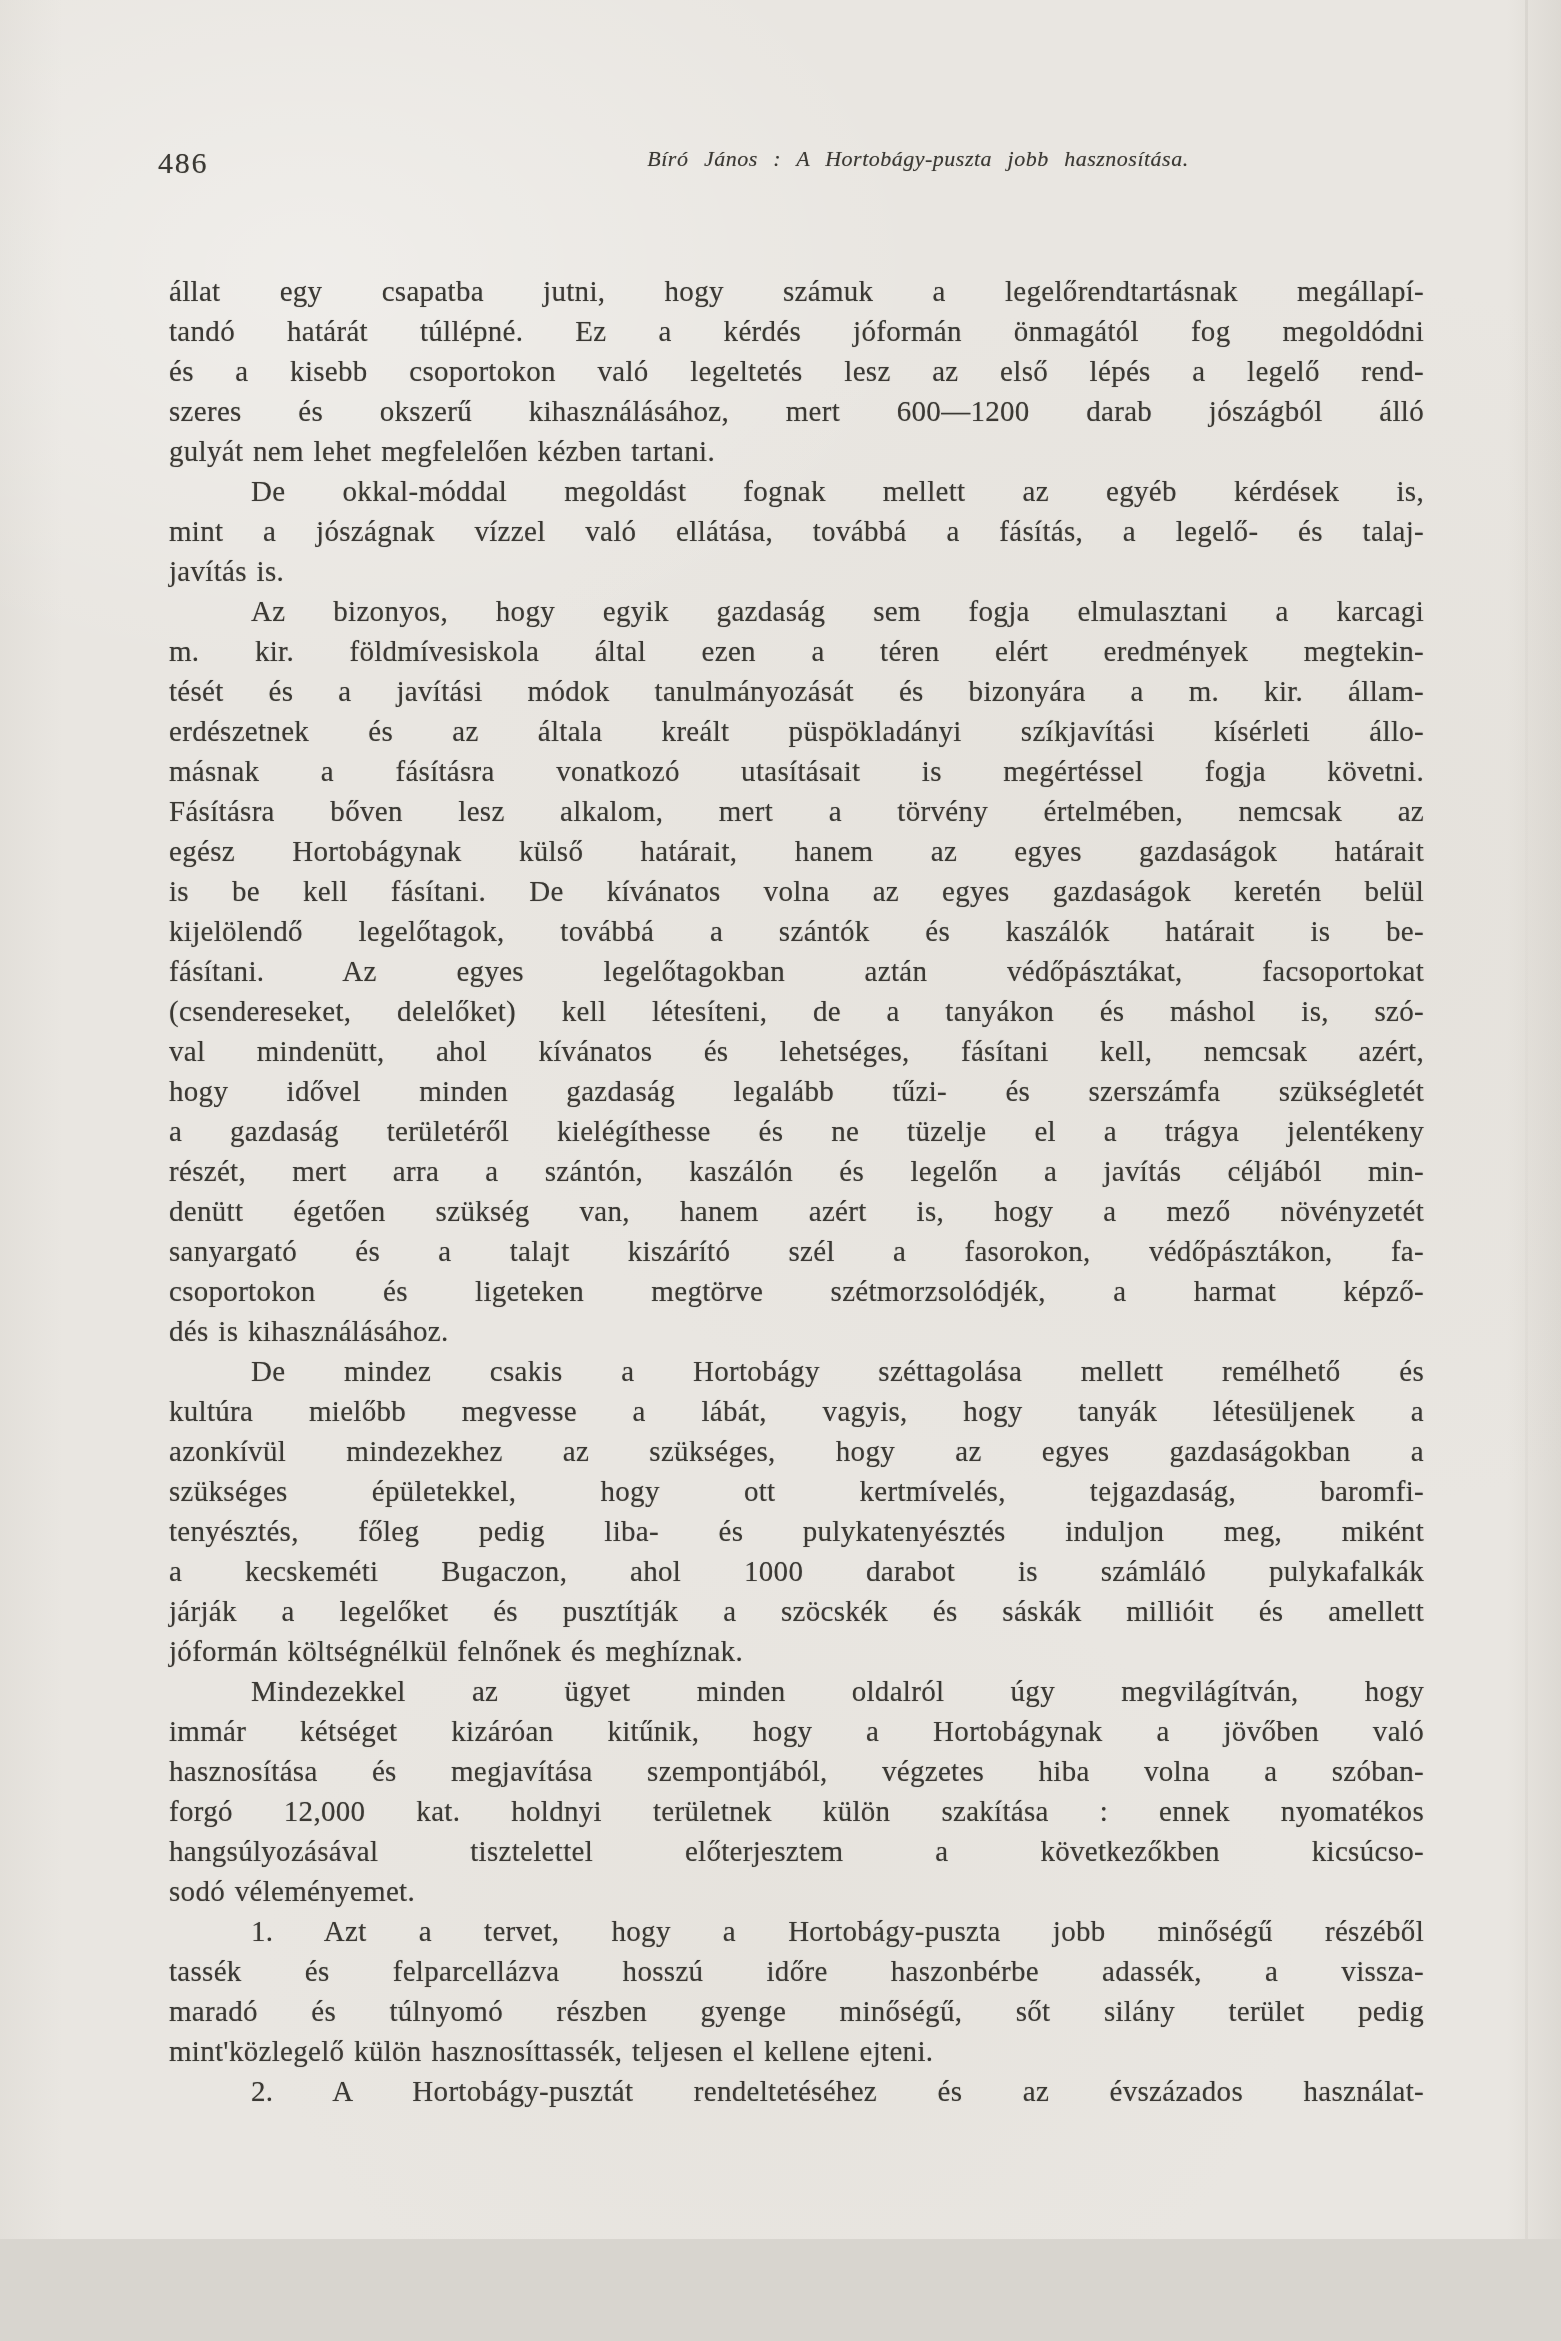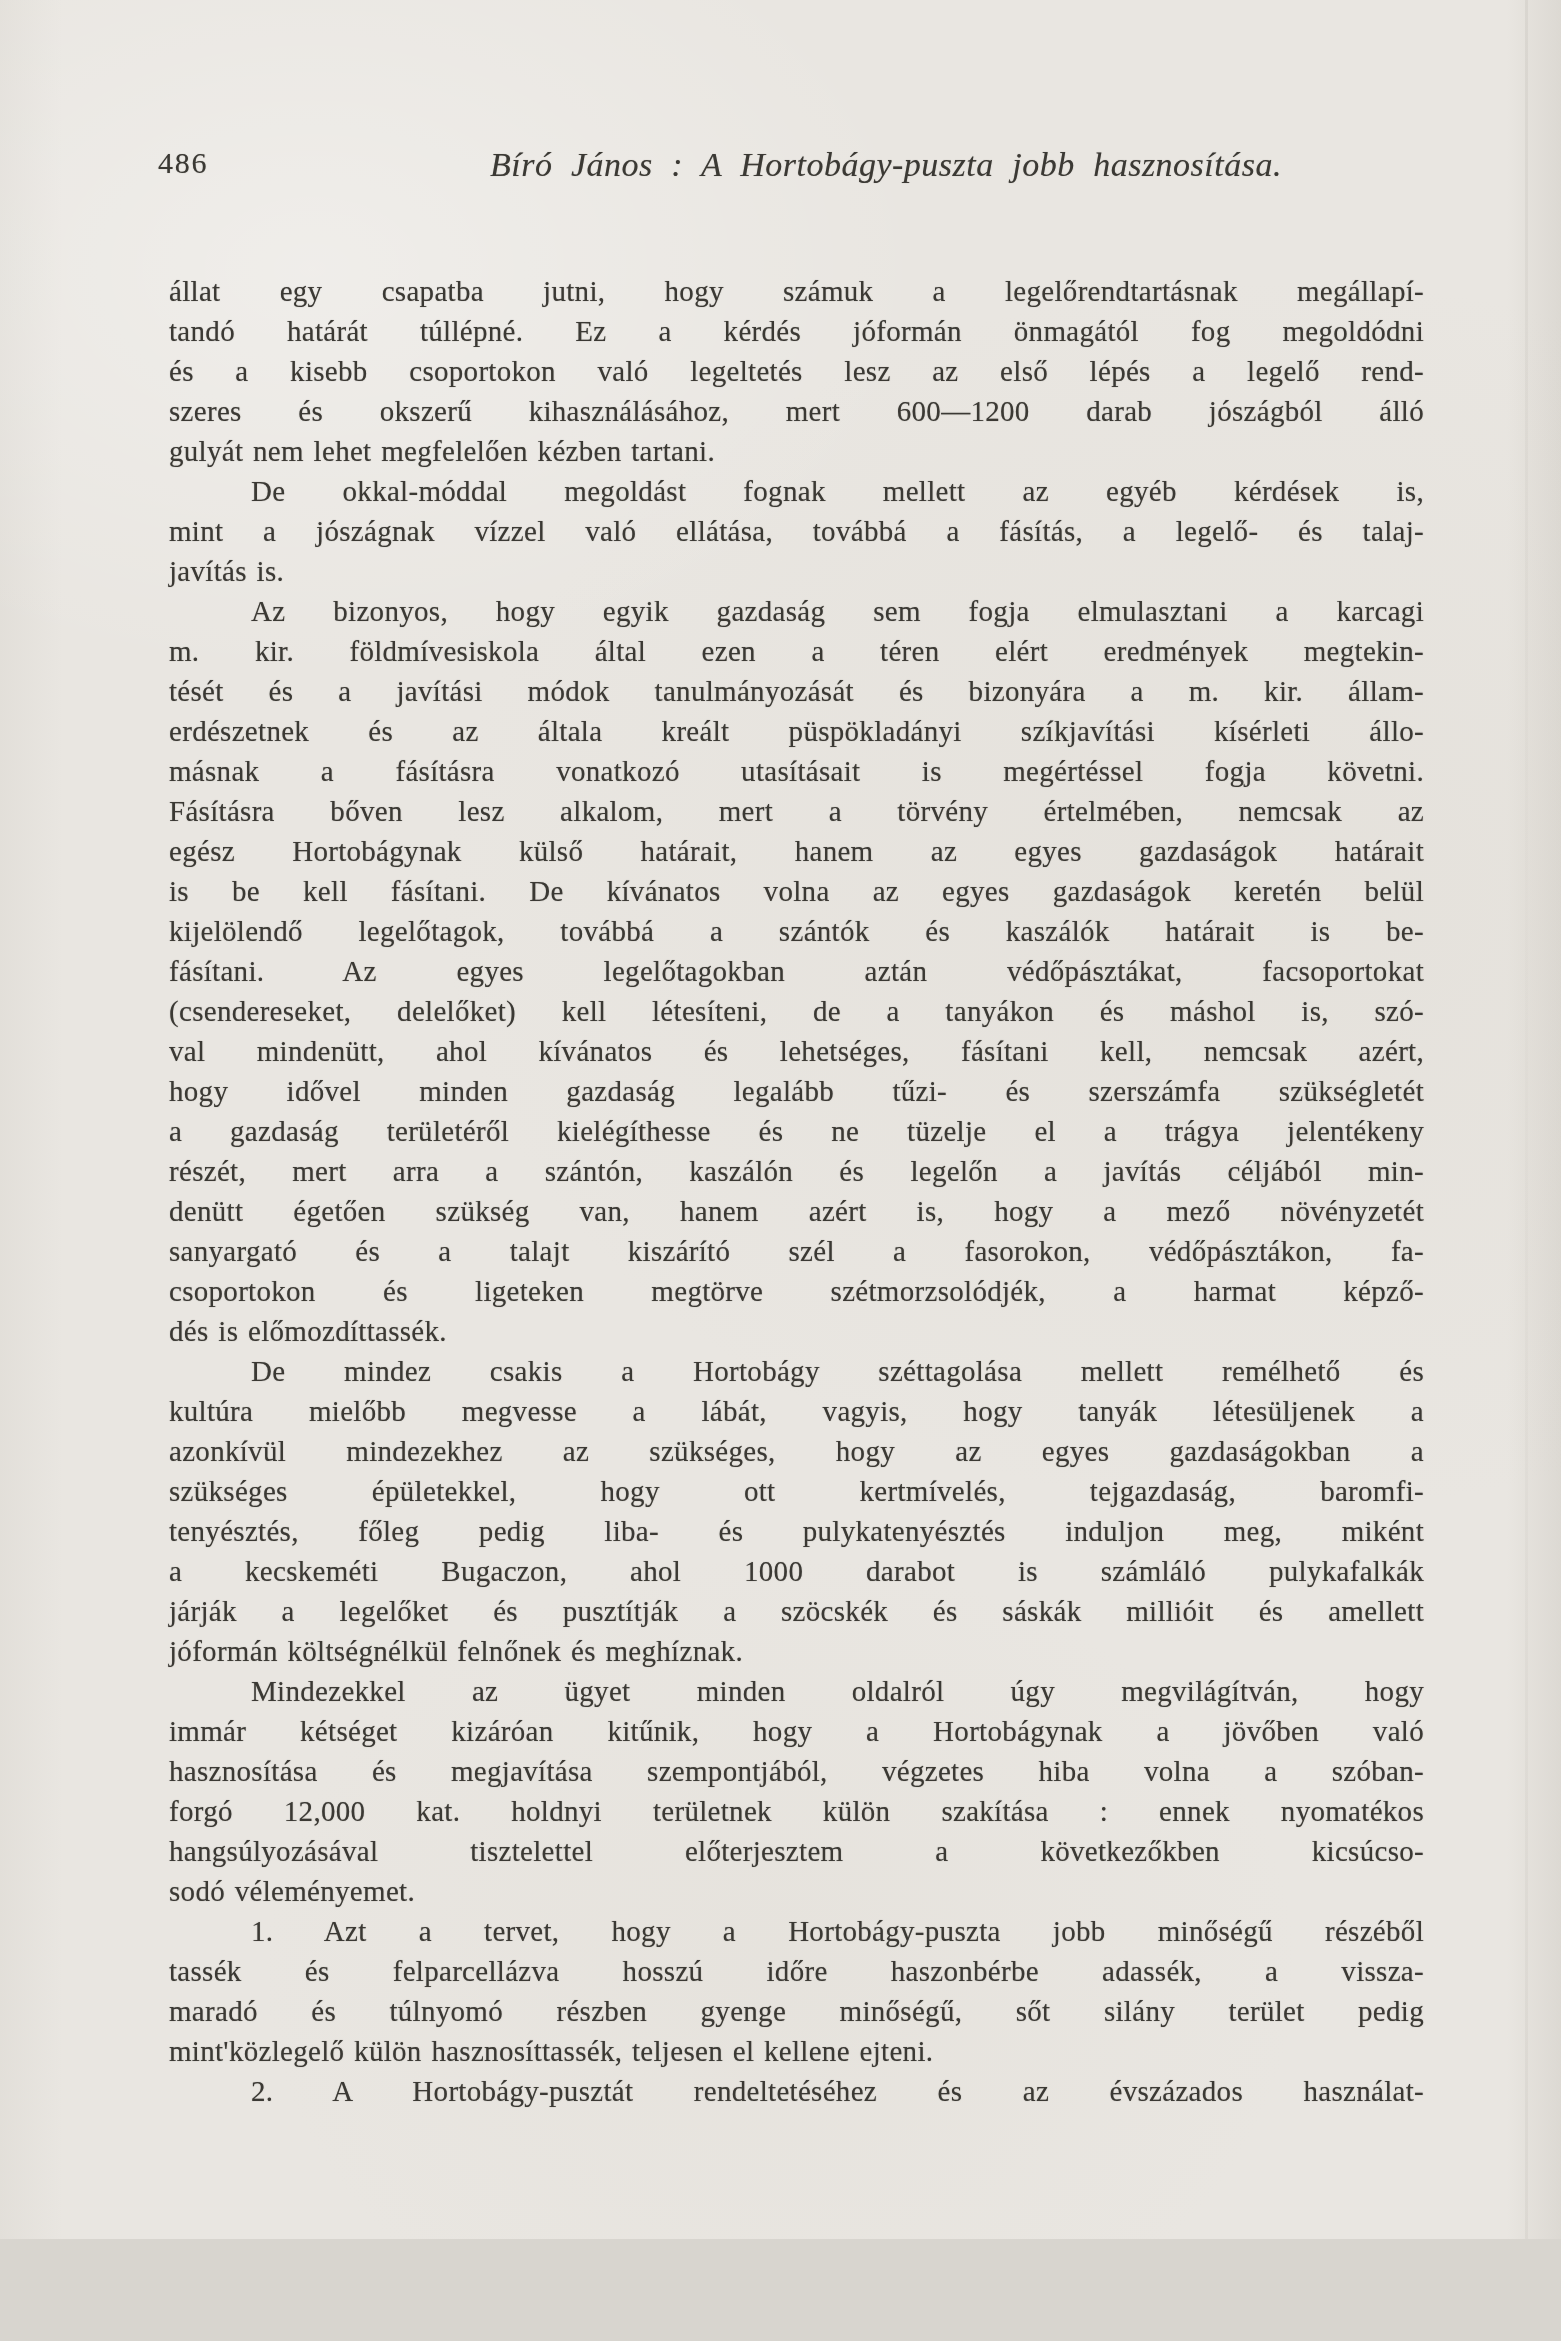--- a/index.html
+++ b/index.html
@@ -22,22 +22,22 @@
     background:linear-gradient(180deg, rgba(120,115,105,0.10), rgba(120,115,105,0.02) 40%, rgba(120,115,105,0.08));
     pointer-events:none;
   }
   .running-header{position:absolute;left:0;top:0;width:100%;height:226px;}
   .page-number{
     position:absolute;left:158px;top:146px;
     font-size:30px;letter-spacing:1.7px;
     text-shadow:0 0 0.9px rgba(59,57,52,0.45);
   }
   .header-title{
-    position:absolute;left:886px;top:146px;transform:translateX(-50%);
-    font-style:italic;font-size:34px;white-space:nowrap;
+    position:absolute;left:918px;top:146px;transform:translateX(-50%);
+    font-style:italic;font-size:22px;white-space:nowrap;
     letter-spacing:0.5px;word-spacing:9.5px;
     text-shadow:0 0 0.9px rgba(59,57,52,0.45);
   }
   .body-text{
     position:absolute;left:169px;top:271px;width:1255px;
   }
   .para{margin:0;padding:0;}
   .line{
     font-size:29px;line-height:40px;
     letter-spacing:0.3px;word-spacing:2.2px;
@@ -86,21 +86,21 @@
       <div class="line">kijelölendő legelőtagok, továbbá a szántók és kaszálók határait is be-</div>
       <div class="line">fásítani. Az egyes legelőtagokban aztán védőpásztákat, facsoportokat</div>
       <div class="line">(csendereseket, delelőket) kell létesíteni, de a tanyákon és máshol is, szó-</div>
       <div class="line">val mindenütt, ahol kívánatos és lehetséges, fásítani kell, nemcsak azért,</div>
       <div class="line">hogy idővel minden gazdaság legalább tűzi- és szerszámfa szükségletét</div>
       <div class="line">a gazdaság területéről kielégíthesse és ne tüzelje el a trágya jelentékeny</div>
       <div class="line">részét, mert arra a szántón, kaszálón és legelőn a javítás céljából min-</div>
       <div class="line">denütt égetően szükség van, hanem azért is, hogy a mező növényzetét</div>
       <div class="line">sanyargató és a talajt kiszárító szél a fasorokon, védőpásztákon, fa-</div>
       <div class="line">csoportokon és ligeteken megtörve szétmorzsolódjék, a harmat képző-</div>
-      <div class="line end">dés is előmozdíttassék.</div>
+      <div class="line end">dés is kihasználásához.</div>
     </div>
 
     <div class="para">
       <div class="line in">De mindez csakis a Hortobágy széttagolása mellett remélhető és</div>
       <div class="line">kultúra mielőbb megvesse a lábát, vagyis, hogy tanyák létesüljenek a</div>
       <div class="line">azonkívül mindezekhez az szükséges, hogy az egyes gazdaságokban a</div>
       <div class="line">szükséges épületekkel, hogy ott kertmívelés, tejgazdaság, baromfi-</div>
       <div class="line">tenyésztés, főleg pedig liba- és pulykatenyésztés induljon meg, miként</div>
       <div class="line">a kecskeméti Bugaczon, ahol 1000 darabot is számláló pulykafalkák</div>
       <div class="line">járják a legelőket és pusztítják a szöcskék és sáskák millióit és amellett</div>

